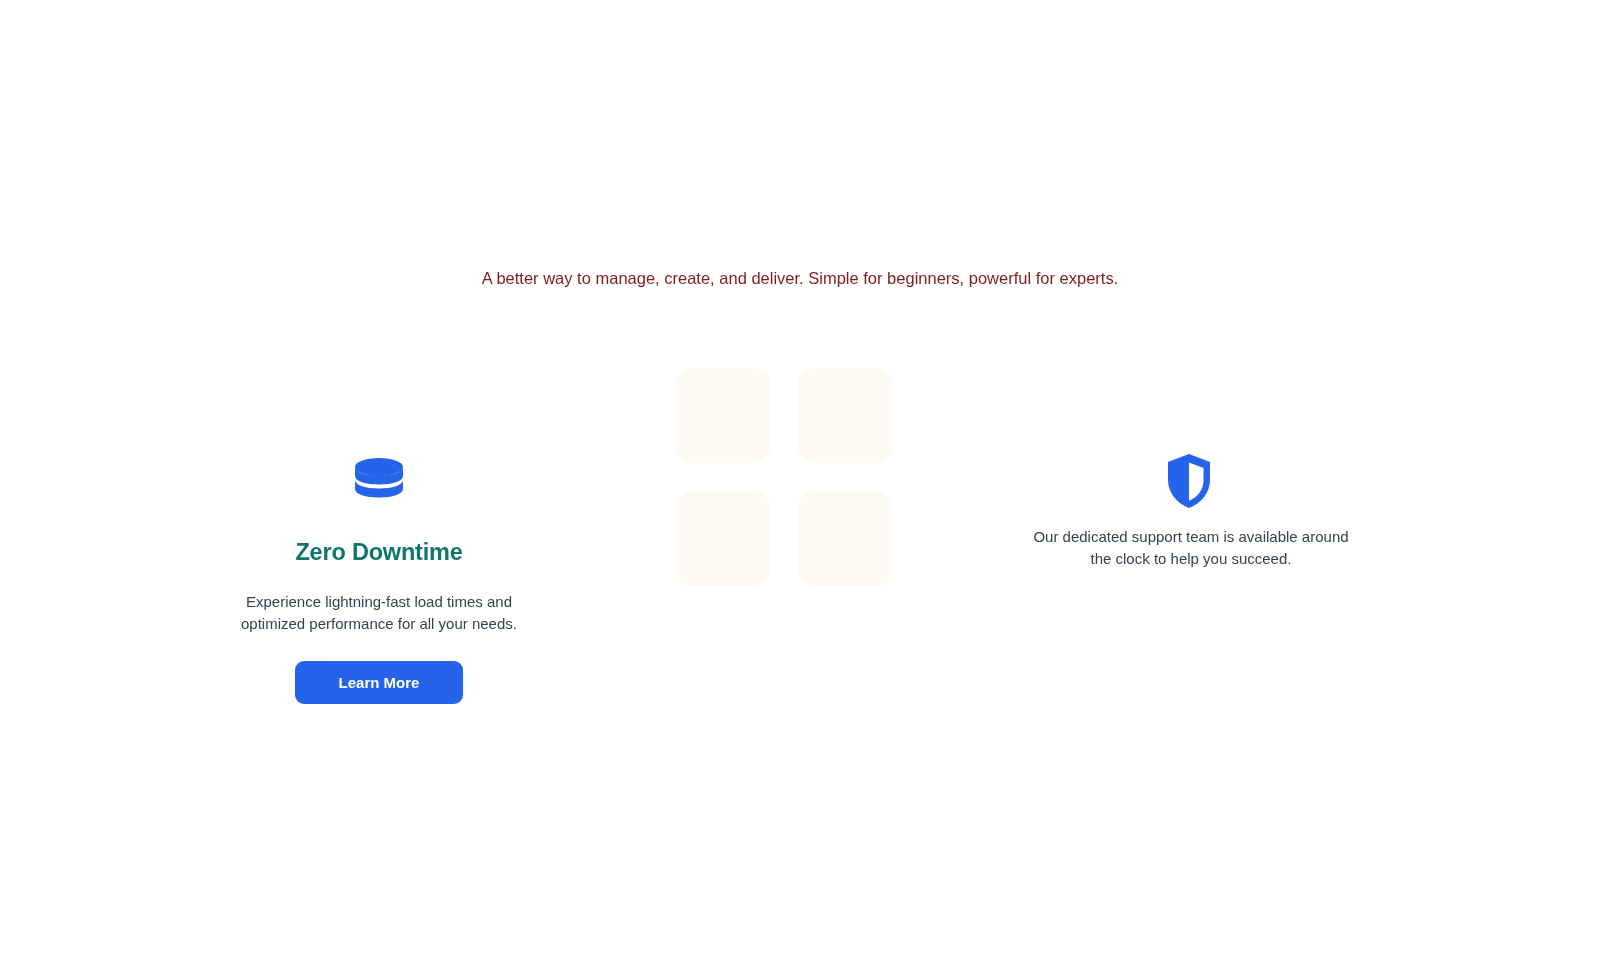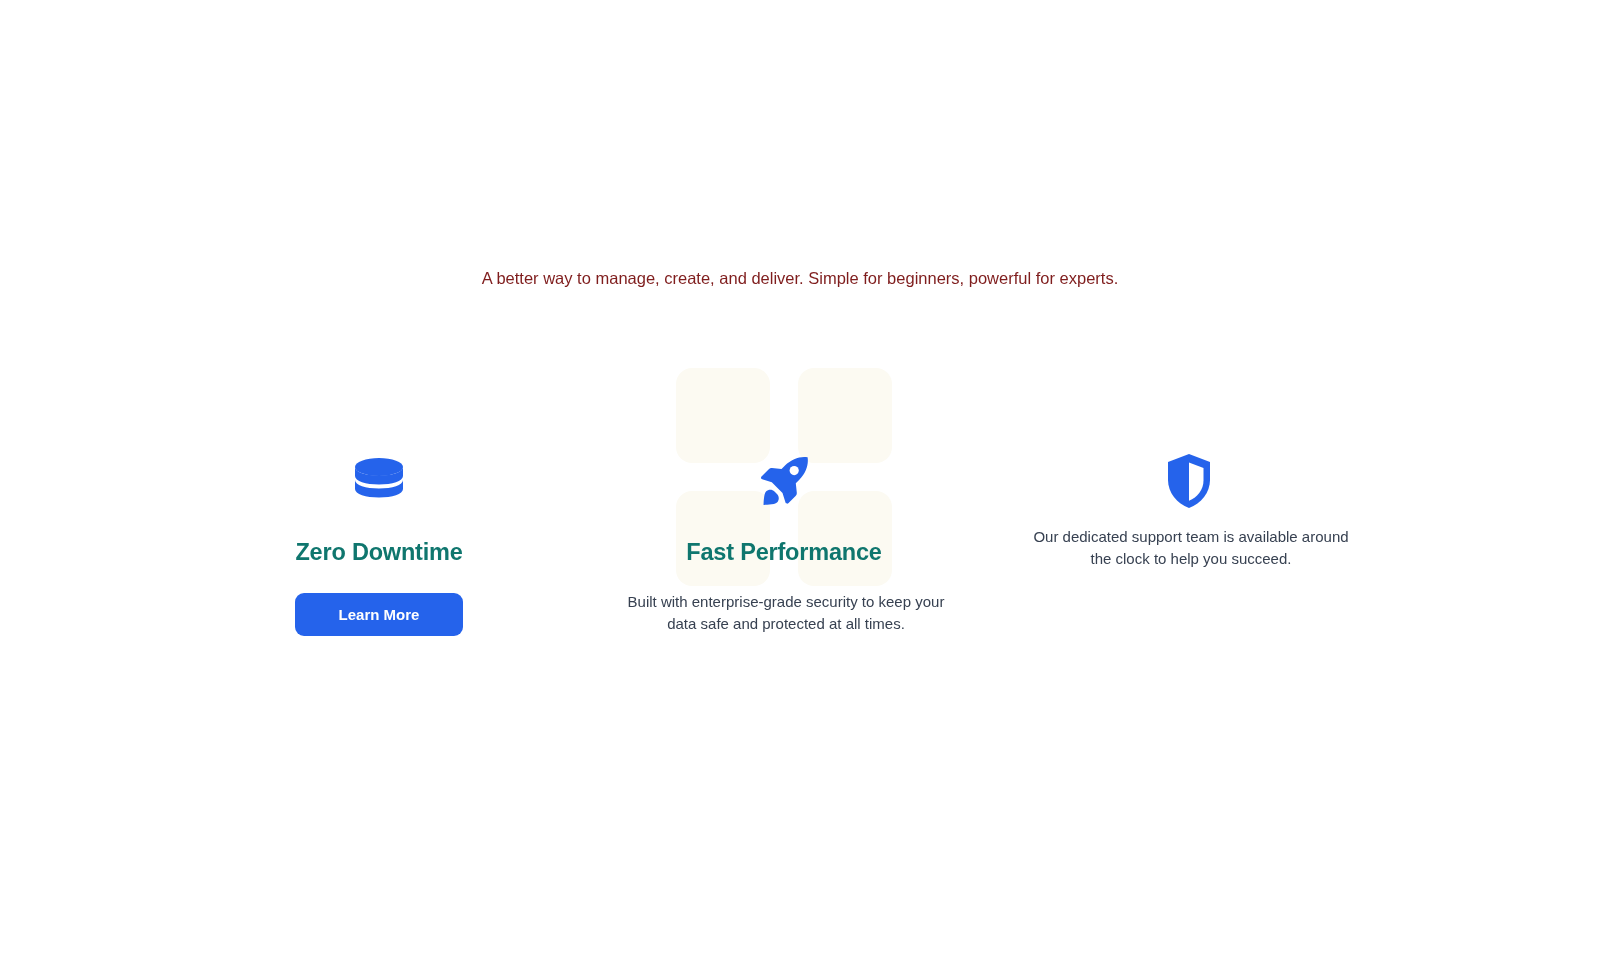--- a/index.html
+++ b/index.html
@@ -159,38 +159,26 @@
       <div class="card-icon">
         <svg width="52" height="52" viewBox="0 0 52 52" aria-hidden="true">
           <g fill="#2563EB">
             <ellipse cx="26" cy="12" rx="24" ry="9"></ellipse>
             <path d="M2 12 V21 C2 26 12.7 29.5 26 29.5 S50 26 50 21 V12 C50 17 39.3 20.5 26 20.5 S2 17 2 12 Z"></path>
             <path d="M2 25 V34 C2 39 12.7 42.5 26 42.5 S50 39 50 34 V25 C50 30 39.3 33.5 26 33.5 S2 30 2 25 Z"></path>
           </g>
         </svg>
       </div>
       <h2 class="card-title">Zero Downtime</h2>
+      <p class="card-desc">Experience lightning-fast load times and optimized performance for all your needs.</p>
       <div class="card-cta-wrap">
         <button class="btn-primary">Learn More</button>
       </div>
     </div>
 
-    <div class="card card-2">
-      <div class="card-icon">
-        <svg width="56" height="56" viewBox="0 0 56 56" aria-hidden="true">
-          <g fill="#2563EB">
-            <path d="M51.5 4.2 C44 3 35.5 6 29 12.5 L25.5 16 L16 15 C14.8 14.9 13.6 15.3 12.8 16.2 L5.5 23.5 C4.6 24.4 5 25.9 6.2 26.3 L15.8 29.3 L26.5 40 L29.5 49.6 C29.9 50.8 31.4 51.2 32.3 50.3 L39.6 43 C40.5 42.2 40.9 41 40.8 39.8 L39.8 30.3 L43.3 26.8 C49.8 20.3 52.8 11.8 51.6 4.3 Z"></path>
-            <path d="M18.5 38.5 C16.2 36.2 12.4 36.2 10 38.5 C7.6 40.9 7.6 52 7.6 52 C7.6 52 18.7 52 21 49.6 C23.4 47.2 23.4 43.4 21 41 Z"></path>
-          </g>
-          <circle cx="38.2" cy="17.6" r="4.6" fill="#FFFFFF"></circle>
-        </svg>
-      </div>
-      <h2 class="card-title">Fast Performance</h2>
-      <p class="card-desc">Built with enterprise-grade security to keep your data safe and protected at all times.</p>
-    </div>
 
     <div class="card card-3">
       <div class="card-icon">
         <svg width="46" height="56" viewBox="0 0 46 56" aria-hidden="true">
           <path d="M23 1 L44 9 V27 C44 39.5 35.2 50.5 23 55 C10.8 50.5 2 39.5 2 27 V9 Z" fill="#2563EB"></path>
           <path d="M23 9.5 L37.5 15 V27.5 C37.5 36.5 31.5 44.5 23 47.8 Z" fill="#FFFFFF"></path>
         </svg>
       </div>
       <p class="card-desc">Our dedicated support team is available around the clock to help you succeed.</p>
     </div>

